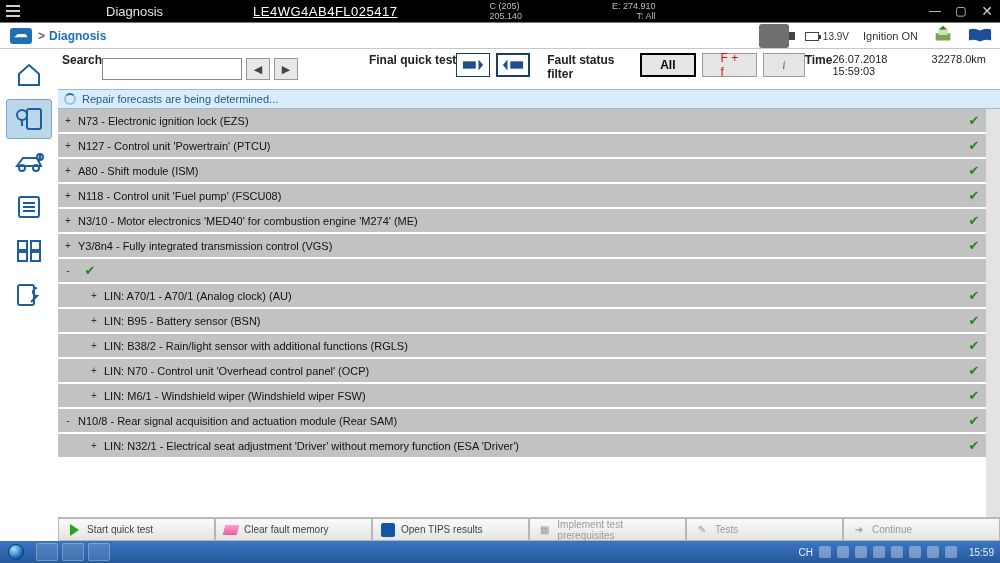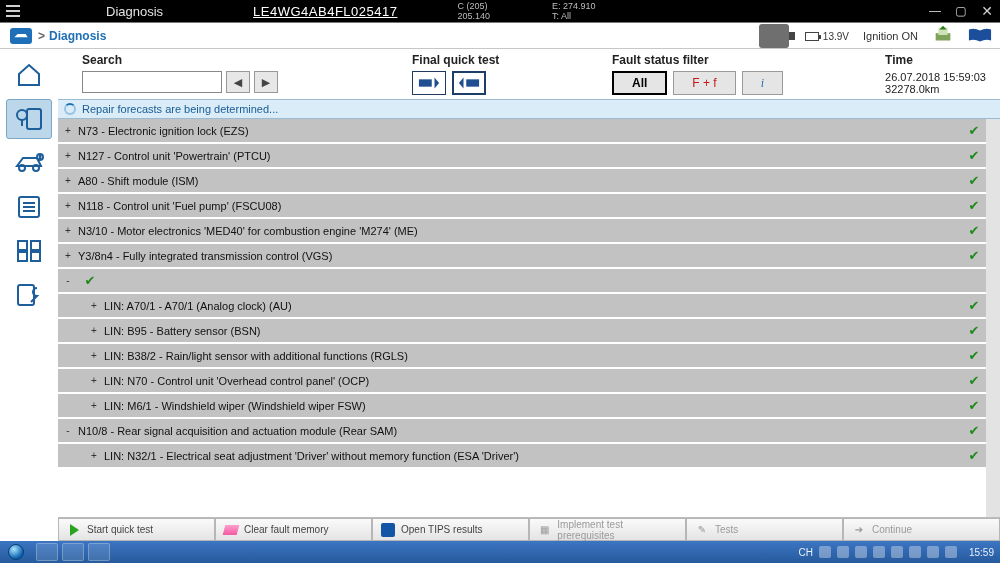--- a/index.html
+++ b/index.html
@@ -4,22 +4,22 @@
 <style>
 * { margin:0; padding:0; box-sizing:border-box; font-family:"Segoe UI",Tahoma,Arial,sans-serif; }
 html,body { width:1000px; height:563px; overflow:hidden; background:#fff; }
 
 
 .titlebar { height:22px; background:#000; display:flex; align-items:center; color:#d0d0d0; font-size:11px; }
 .titlebar .hamburger { width:26px; display:flex; flex-direction:column; gap:3px; align-items:center; justify-content:center; cursor:pointer; }
 .titlebar .hamburger span { width:14px; height:2px; background:#d0d0d0; }
 .titlebar .diag-title { margin-left:80px; color:#e3e3e3; font-size:13px; }
 .titlebar .vin { margin-left:90px; color:#fff; font-size:13px; letter-spacing:.5px;text-decoration:underline; }
-.titlebar .series { margin-left:60px; font-size:9px; line-height:10px; color:#bdbdbd; }
-.titlebar .extras { margin-left:62px; font-size:9px; line-height:10px; color:#bdbdbd; }
+.titlebar .series { margin-left:92px; font-size:9px; line-height:10px; color:#bdbdbd; }
+.titlebar .extras { margin-left:90px; font-size:9px; line-height:10px; color:#bdbdbd;text-align:right; }
 .titlebar .spacer { flex:1; }
 .titlebar .winbtns { display:flex; }
 .titlebar .winbtns div { width:26px; height:22px; display:flex; align-items:center; justify-content:center; color:#d0d0d0; font-size:12px; cursor:pointer; }
 .titlebar .winbtns .close { font-size:14px; }
 
 .app { height:519px; display:flex; flex-direction:column; background:#fff; border-top:1px solid #777; }
 .breadcrumb { height:26px; background:#fff; display:flex; align-items:center; font-size:12px; border-bottom:1px solid #c7c7c7; position:relative; }
 .breadcrumb .car-badge { width:22px; height:16px; background:#1e6fb7; border-radius:3px; margin:0 6px 0 10px; display:flex; align-items:center; justify-content:center; }
 .breadcrumb .car-badge svg { width:16px; height:10px; fill:#fff; }
 .breadcrumb .crumb-sep { color:#666; margin-right:4px; font-weight:bold; }
@@ -38,21 +38,21 @@
 
 
 .rail { width:58px; background:#fff; display:flex; flex-direction:column; align-items:center; padding-top:6px; }
 .rail .rail-btn { width:46px; height:40px; margin-bottom:4px; display:flex; align-items:center; justify-content:center; border-radius:3px; cursor:pointer; }
 .rail .rail-btn svg { stroke:#1d5f9a; fill:none; stroke-width:2; }
 .rail .rail-btn.active { background:#bcd6ea; border:1px solid #7aa7c8; }
 
 
 .main { flex:1; display:flex; flex-direction:column; min-width:0; }
 .filters { display:flex; padding:4px 8px 4px 4px; gap:0; font-size:12px; }
-.filters .col { display:flex; flex-direction:column;margin-left:20px; }
+.filters .col { display:flex; flex-direction:row; }
 .filters .lbl { font-weight:600; color:#222; margin-bottom:4px; font-size:12px; }
 .filters .search-col { width:310px; }
 .filters .search-col input { width:140px; height:22px; border:1px solid #888; background:#fff; padding:0 4px; font-size:11px; }
 .filters .arr { width:24px; height:22px; border:1px solid #999; background:#e7e7e7; margin-left:4px; display:inline-flex; align-items:center; justify-content:center; cursor:pointer; color:#444; font-size:11px; }
 .filters .qt-col { width:180px; }
 .filters .qt-btns { display:flex; gap:6px; }
 .filters .qt { width:34px; height:24px; border:1px solid #203a5f; background:#fff; display:flex; align-items:center; justify-content:center; cursor:pointer; }
 .filters .qt.active { border:2px solid #1e3e6a; }
 .filters .qt svg { width:22px; height:14px; }
 .filters .flt-col { width:260px; }

